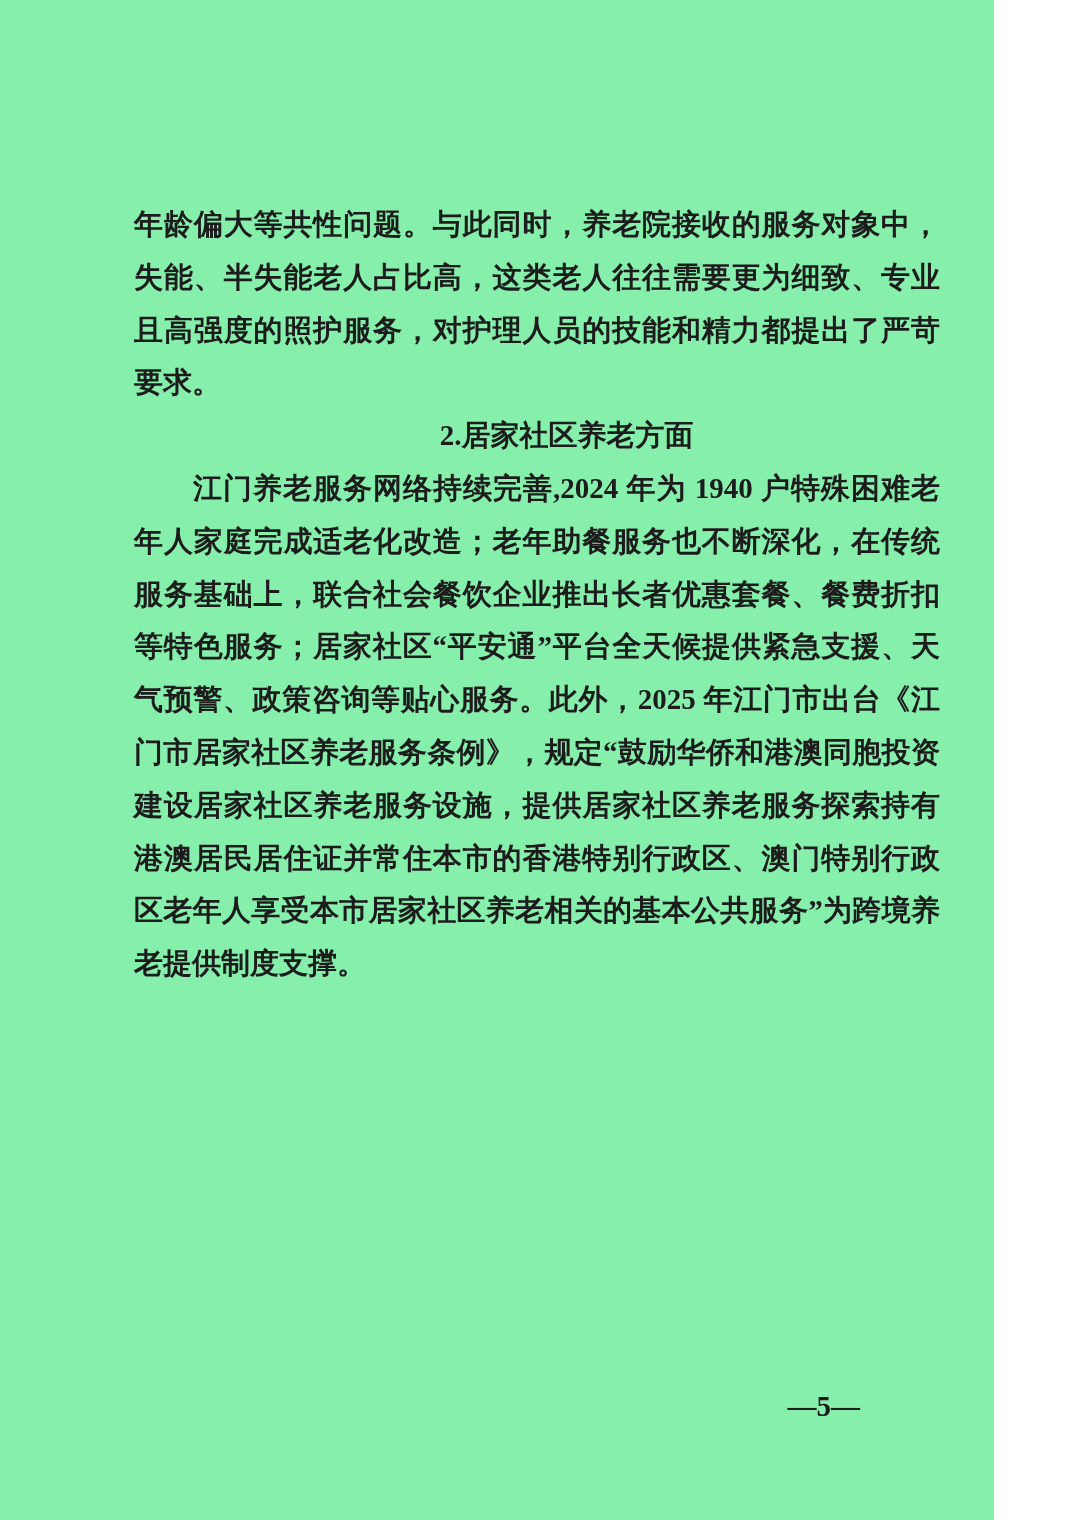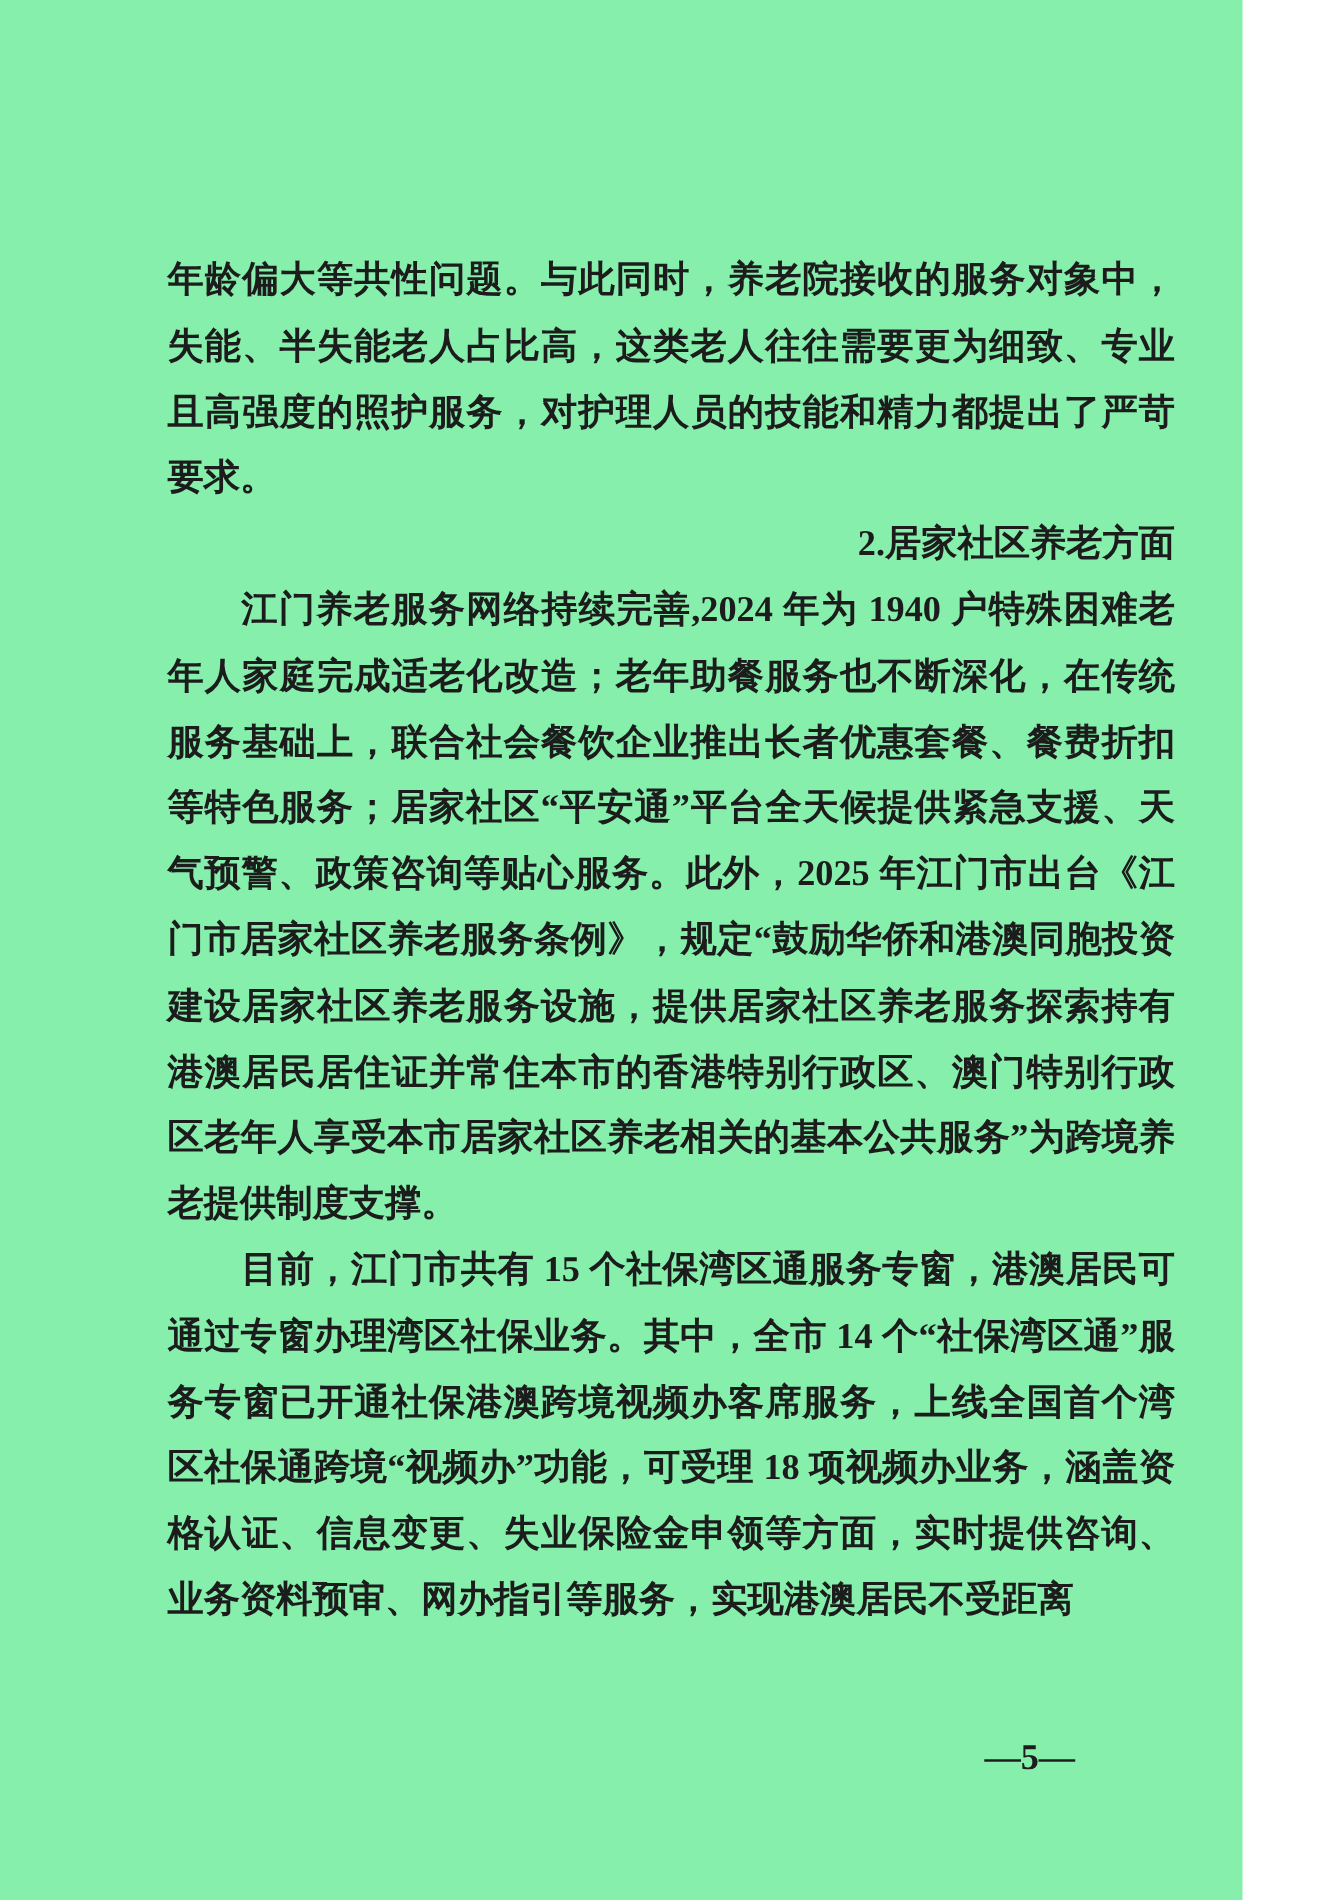--- a/index.html
+++ b/index.html
@@ -30,35 +30,34 @@
   .para {
     margin: 0;
     padding: 0;
     word-break: break-all;
   }
   .para.indent {
     text-indent: 59px;
   }
   .para.heading {
     text-indent: 59px;
-    text-align: right;
+    text-align: center;
   }
   .page-number {
     position: absolute;
     right: 134px;
     top: 1390px;
     font-size: 29px;
     color: #1c1c1c;
     font-family: "Liberation Serif", "DejaVu Serif", serif;
   }
 </style>
 </head>
 <body>
 
 <div class="page">
   <div class="content">
     <p class="para">年龄偏大等共性问题。与此同时，养老院接收的服务对象中，失能、半失能老人占比高，这类老人往往需要更为细致、专业且高强度的照护服务，对护理人员的技能和精力都提出了严苛要求。</p>
     <p class="para heading">2.居家社区养老方面</p>
     <p class="para indent">江门养老服务网络持续完善,2024 年为 1940 户特殊困难老年人家庭完成适老化改造；老年助餐服务也不断深化，在传统服务基础上，联合社会餐饮企业推出长者优惠套餐、餐费折扣等特色服务；居家社区“平安通”平台全天候提供紧急支援、天气预警、政策咨询等贴心服务。此外，2025 年江门市出台《江门市居家社区养老服务条例》，规定“鼓励华侨和港澳同胞投资建设居家社区养老服务设施，提供居家社区养老服务探索持有港澳居民居住证并常住本市的香港特别行政区、澳门特别行政区老年人享受本市居家社区养老相关的基本公共服务”为跨境养老提供制度支撑。</p>
-    <p class="para indent">目前，江门市共有 15 个社保湾区通服务专窗，港澳居民可通过专窗办理湾区社保业务。其中，全市 14 个“社保湾区通”服务专窗已开通社保港澳跨境视频办客席服务，上线全国首个湾区社保通跨境“视频办”功能，可受理 18 项视频办业务，涵盖资格认证、信息变更、失业保险金申领等方面，实时提供咨询、业务资料预审、网办指引等服务，实现港澳居民不受距离</p>
   </div>
   <div class="page-number">—5—</div>
 </div>
 
 </body></html>

